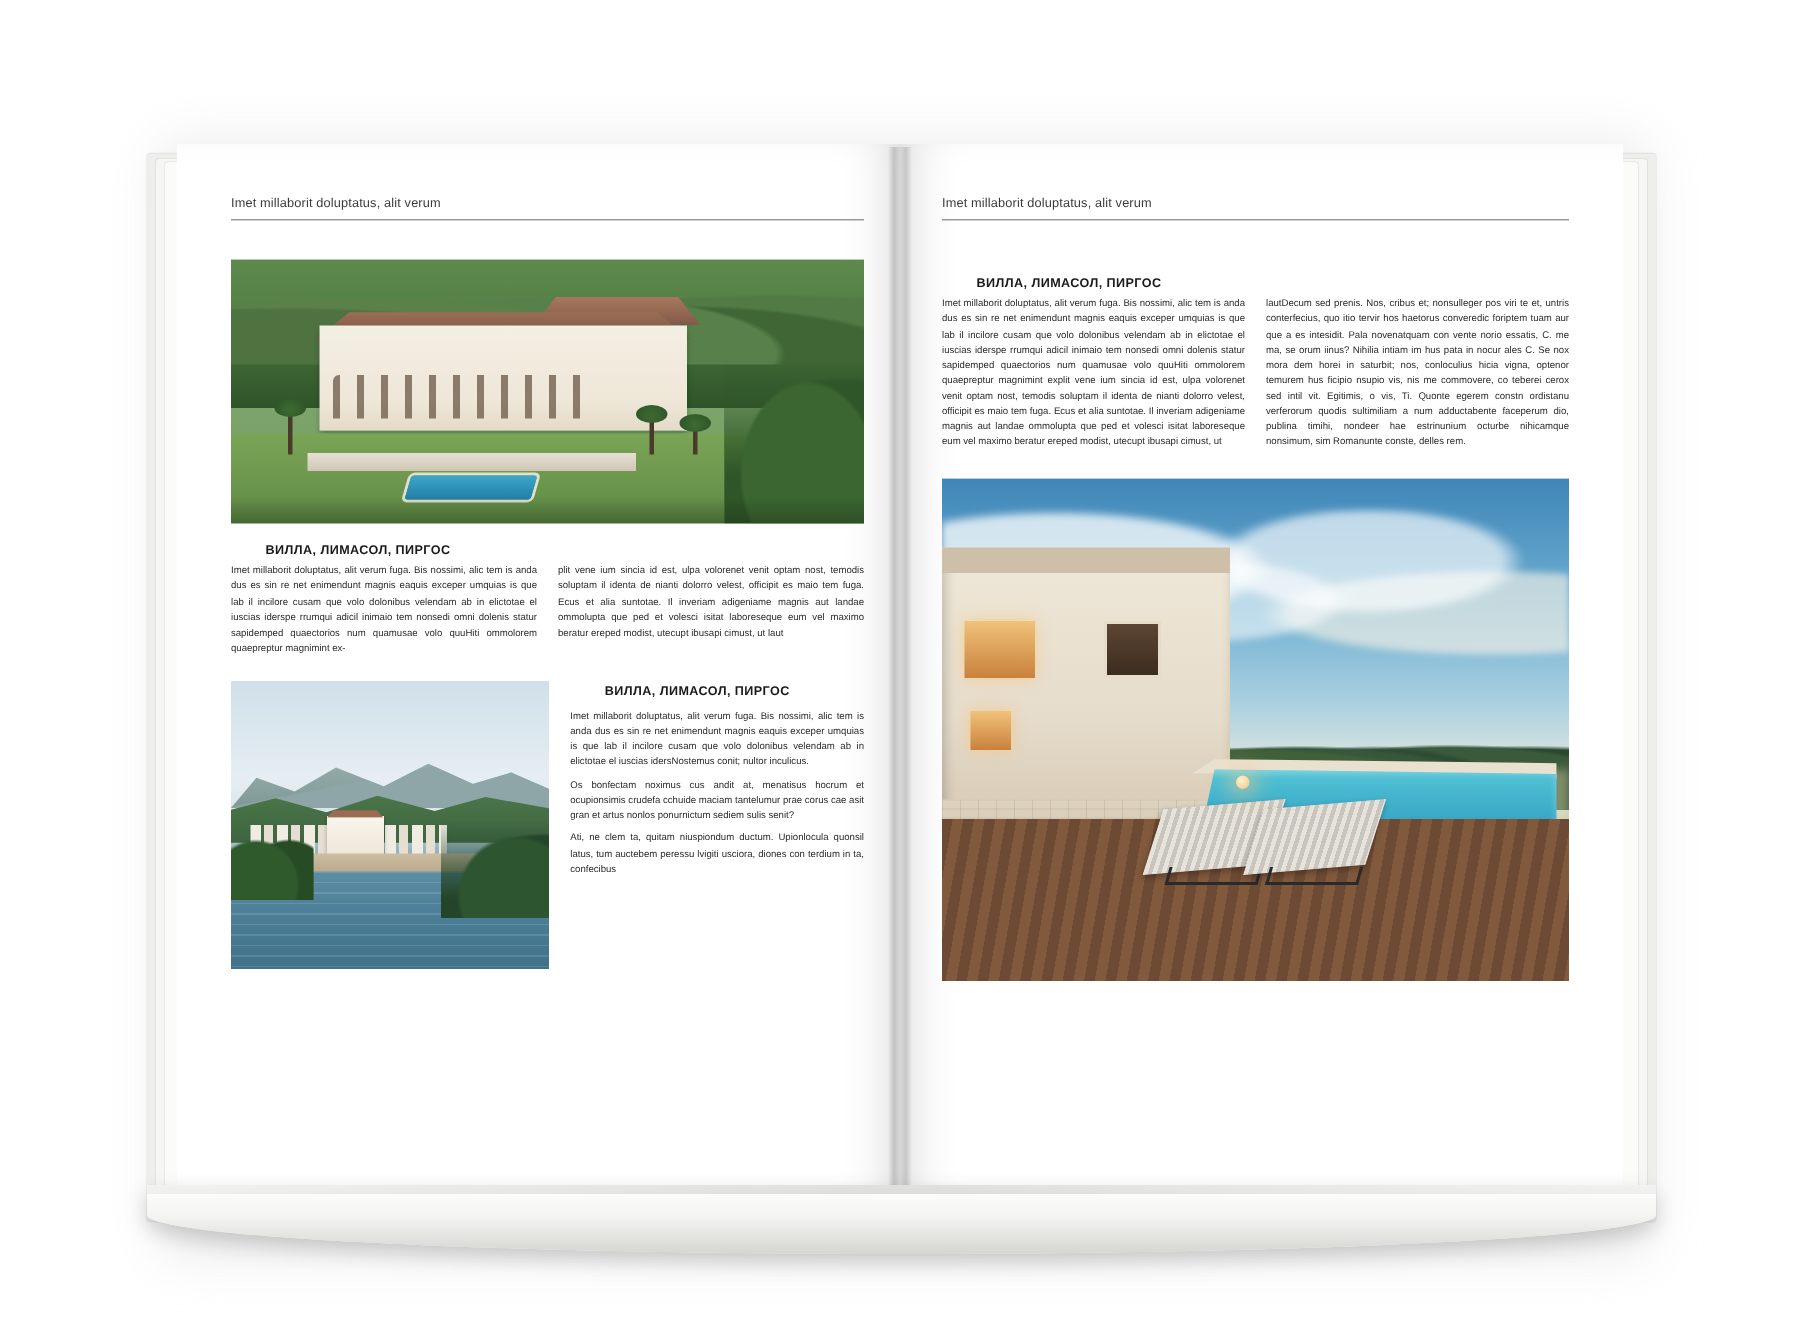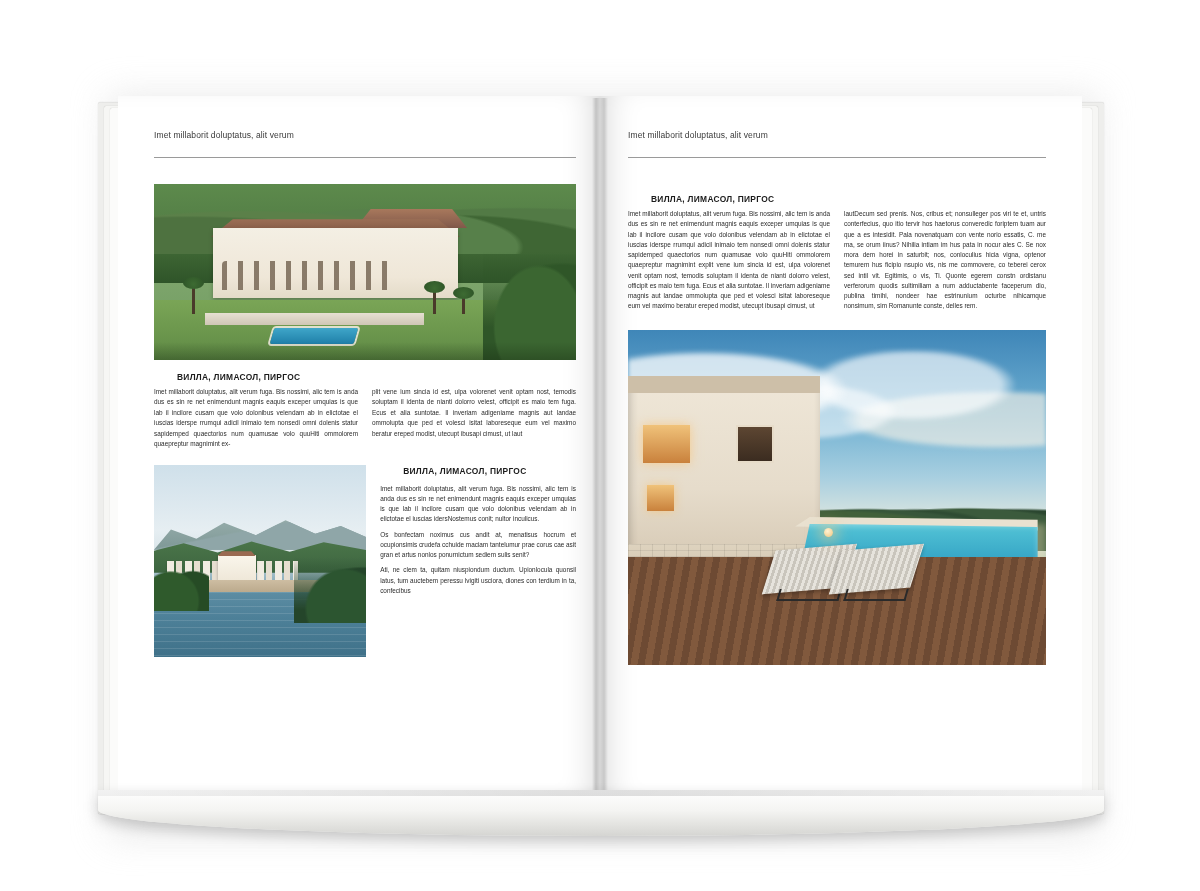--- a/index.html
+++ b/index.html
@@ -89,21 +89,21 @@
     left: 0; top: 0; right: 0; bottom: 0;
     padding: 34px 36px 24px 36px;
   }
   .page.left .content  { padding-left: 36px; padding-right: 24px; }
   .page.right .content { padding-left: 28px; padding-right: 36px; }
 
   .running-head {
     font-size: 8.5px;
     color: #3a3a3a;
     letter-spacing: .1px;
-    padding-bottom: 17px;
+    padding-bottom: 6px;
     border-bottom: 0.7px solid #9a9a9a;
     white-space: nowrap;
   }
 
   .cols {
     column-count: 2;
     column-gap: 14px;
     font-size: 6.4px;
     line-height: 1.62;
     color: #2b2b2b;

